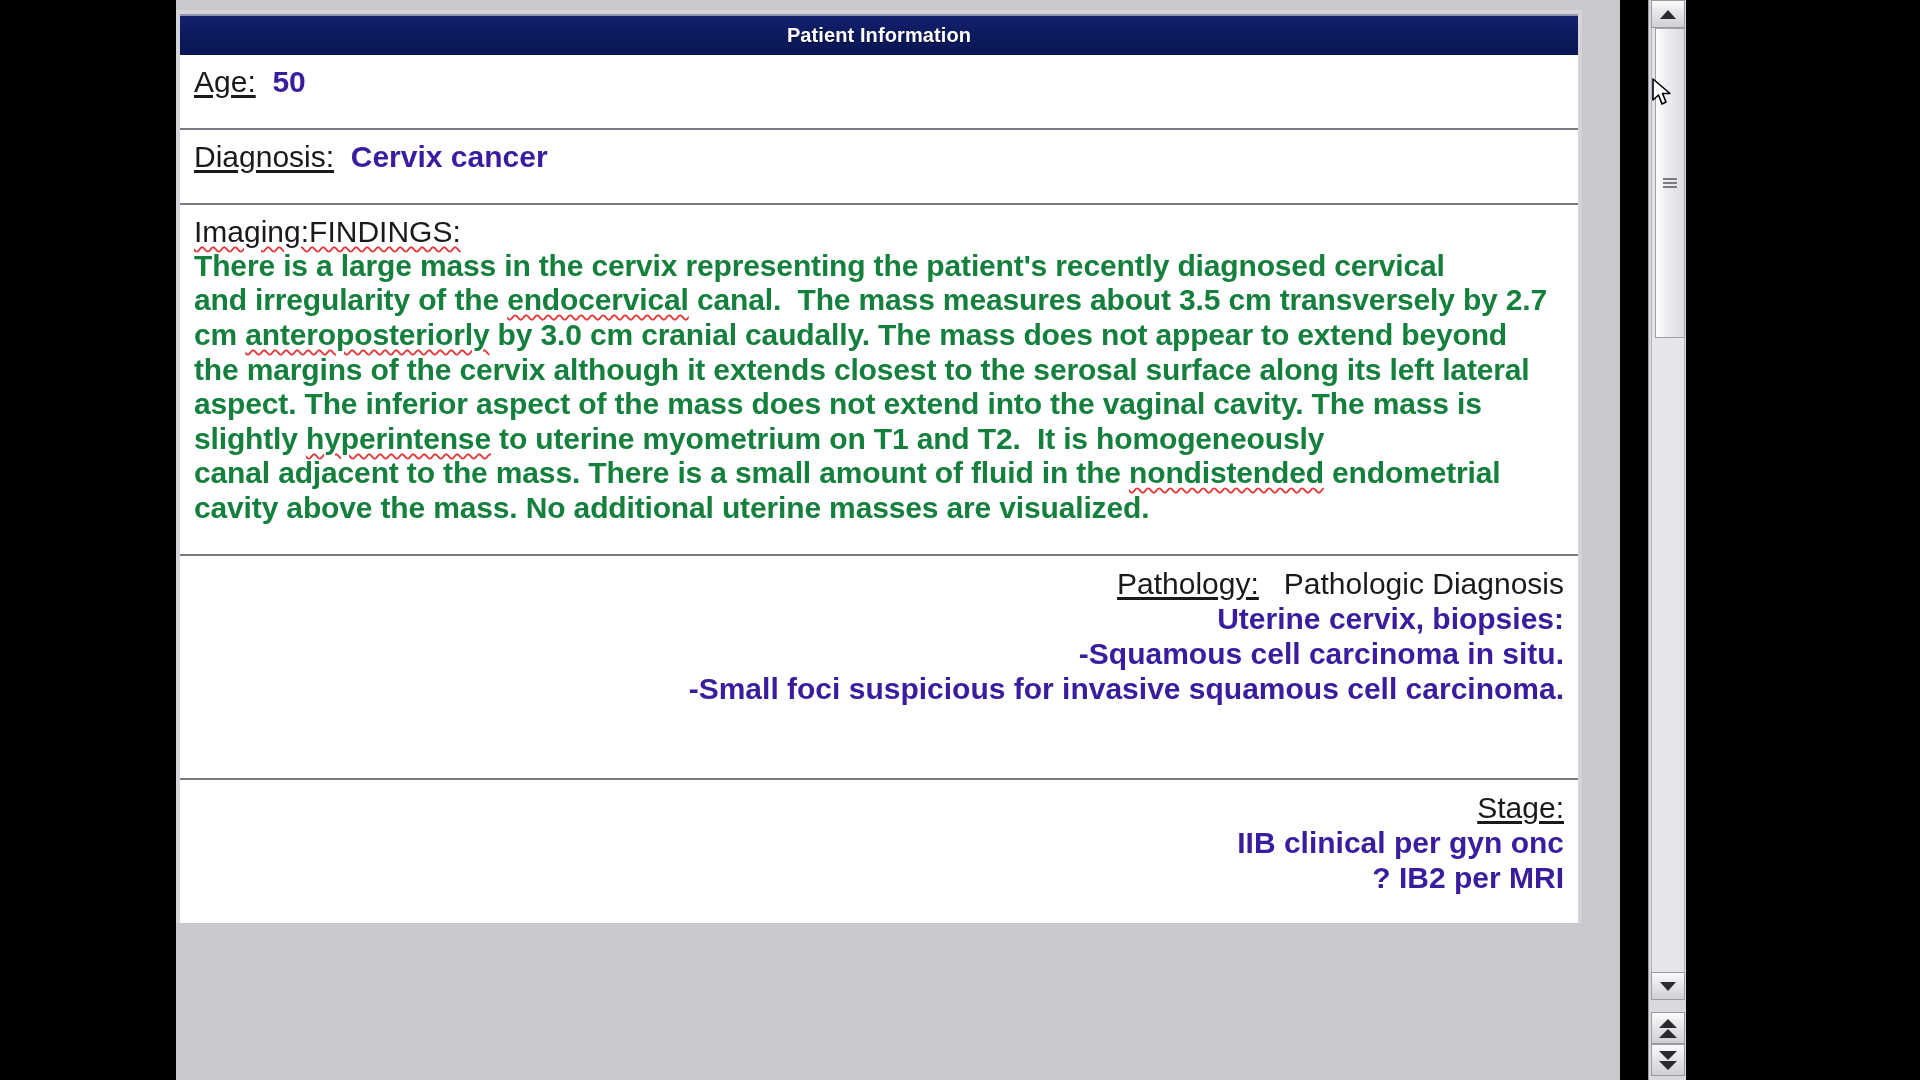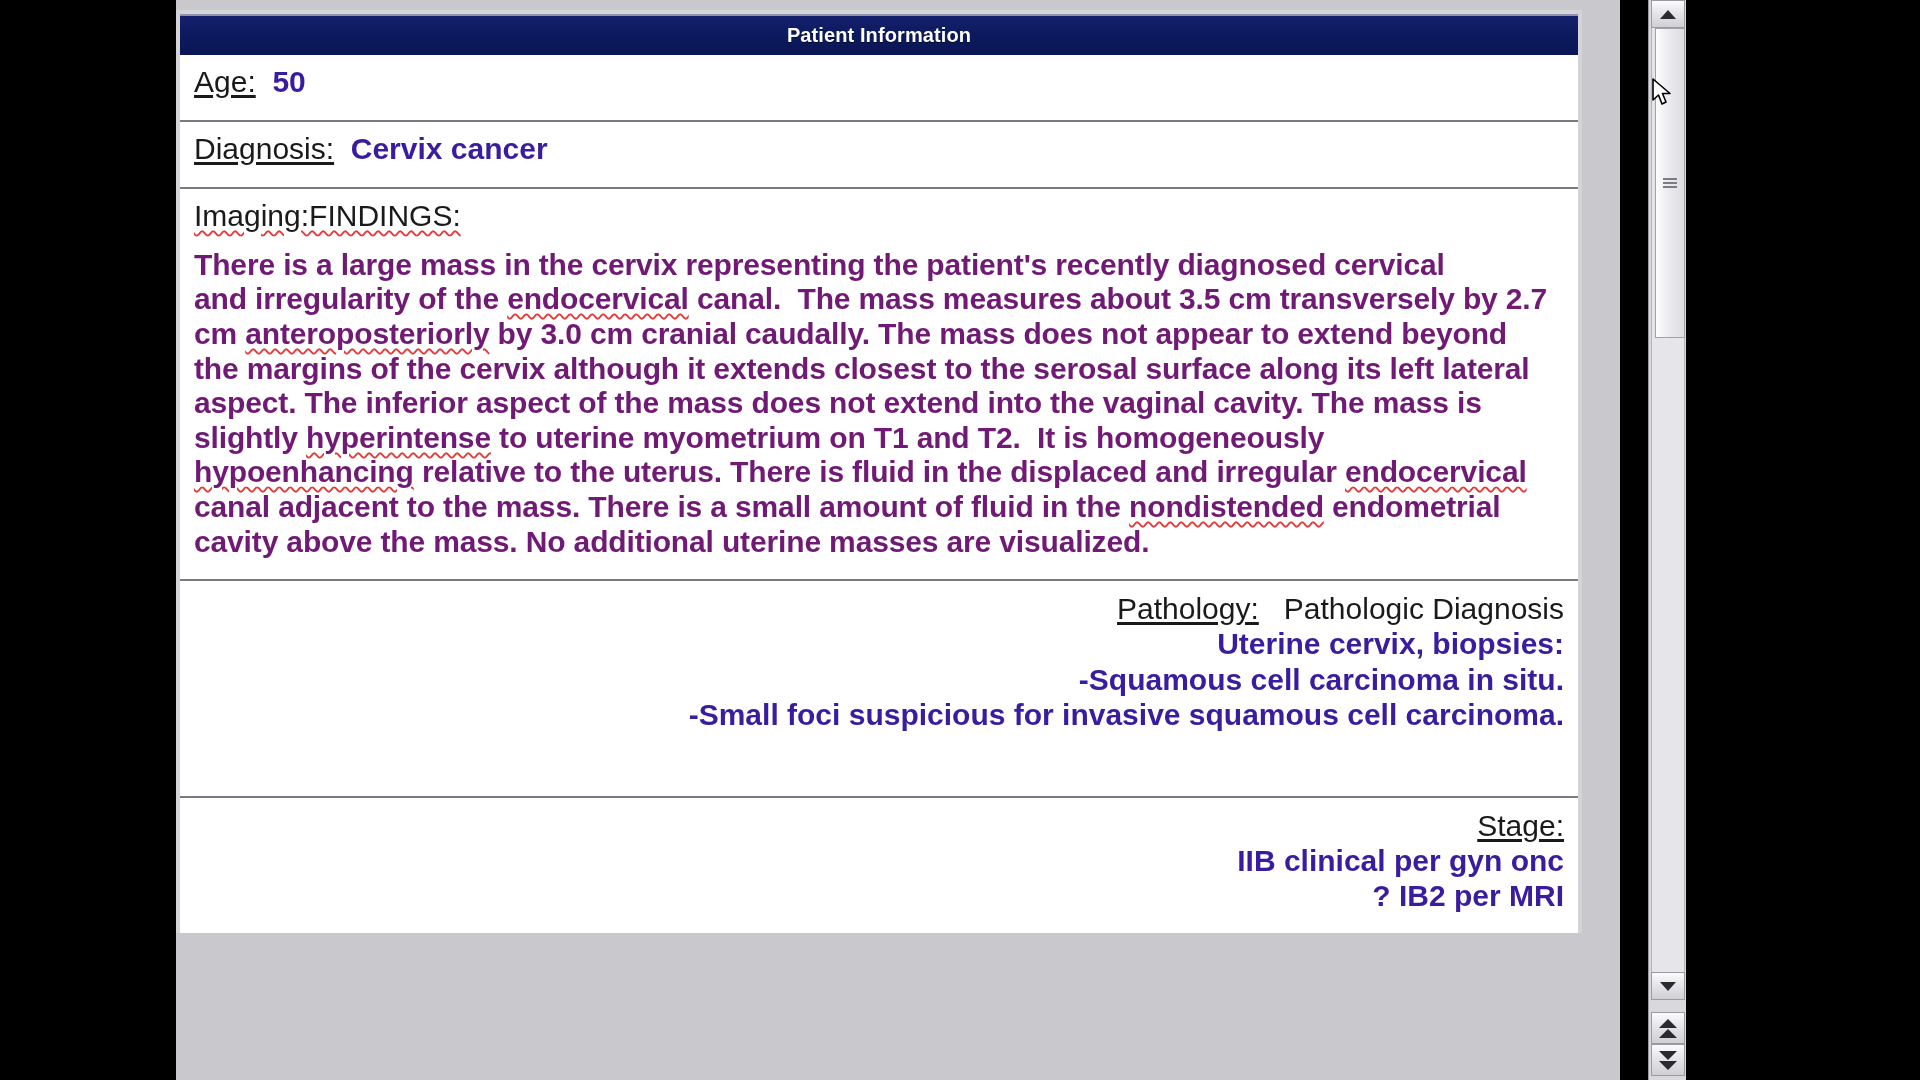--- a/index.html
+++ b/index.html
@@ -70,21 +70,21 @@
   }
 
   
   .doc {
     background: #ffffff;
     width: 1398px;
   }
 
   .section {
     border-bottom: 2px solid #7a7a82;
-    padding: 10px 14px 20px 14px;
+    padding: 10px 14px 28px 14px;
     background: #ffffff;
   }
   .section.no-border { border-bottom: none; text-align: right; }
 
   .label-underline {
     text-decoration: underline;
     text-underline-offset: 3px;
     color: #1a1a1a;
     font-weight: 400;
   }
@@ -97,27 +97,27 @@
   }
 
   .purple {
     color: #3a1d9e;
     font-weight: bold;
   }
 
   .findings-head {
     font-size: 30px;
     color: #1a1a1a;
-    margin-bottom: 15px;
+    margin-bottom: 0;
   }
 
   .findings-body {
     font-size: 30px;
     line-height: 1.155;
-    color: #701a75;
+    color: #15803d;
     font-weight: bold;
     letter-spacing: -0.15px;
   }
 
   
   .sp {
     text-decoration: underline wavy #e33b3b;
     text-decoration-thickness: 2px;
     text-underline-offset: 4px;
   }
@@ -242,21 +242,20 @@
           <div class="findings-head">
             <span class="label-underline sp">Imaging:FINDINGS:</span>
           </div>
           <div class="findings-body">
             <div>There is a large mass in the cervix representing the patient's recently diagnosed cervical</div>
             <div>and irregularity of the <span class="sp">endocervical</span> canal.&nbsp; The mass measures about 3.5 cm transversely by 2.7</div>
             <div>cm <span class="sp">anteroposteriorly</span> by 3.0 cm cranial caudally. The mass does not appear to extend beyond</div>
             <div>the margins of the cervix although it extends closest to the serosal surface along its left lateral</div>
             <div>aspect. The inferior aspect of the mass does not extend into the vaginal cavity. The mass is</div>
             <div>slightly <span class="sp">hyperintense</span> to uterine myometrium on T1 and T2.&nbsp; It is homogeneously</div>
-            <div><span class="sp">hypoenhancing</span> relative to the uterus. There is fluid in the displaced and irregular <span class="sp">endocervical</span></div>
             <div>canal adjacent to the mass. There is a small amount of fluid in the <span class="sp">nondistended</span> endometrial</div>
             <div>cavity above the mass. No additional uterine masses are visualized.</div>
           </div>
         </div>
 
         <div class="section">
           <div class="path-line path-head">
             <span class="label-underline">Pathology:</span>
             <span>&nbsp;&nbsp;</span><span>Pathologic Diagnosis</span>
           </div>

